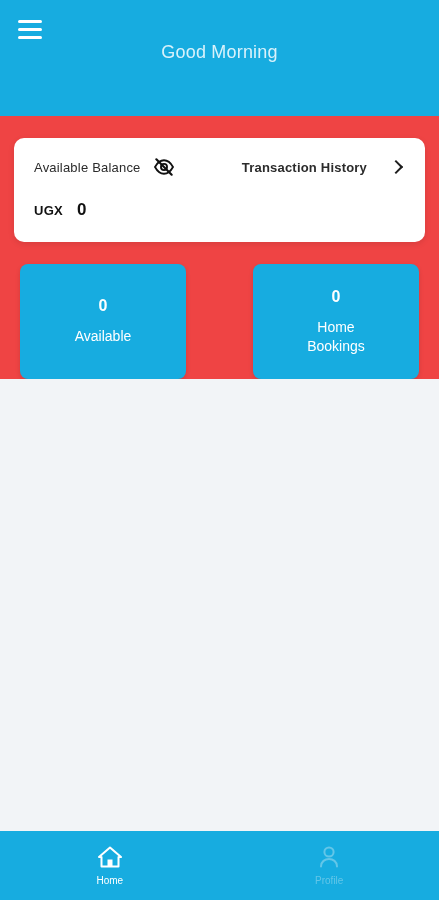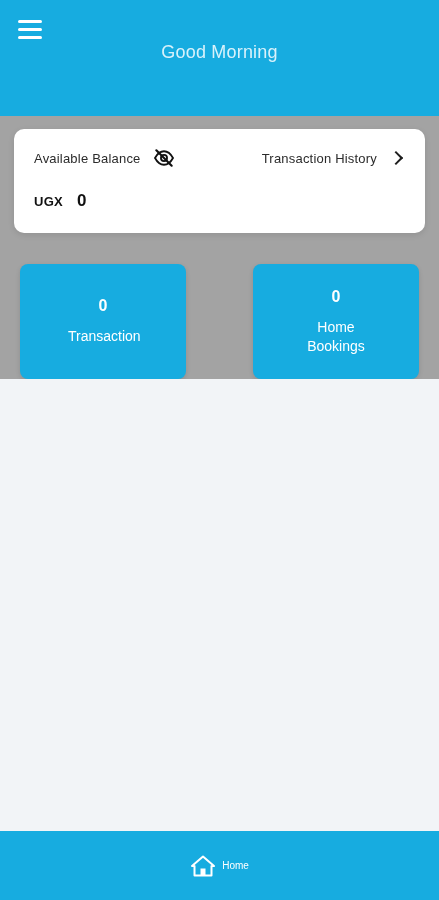--- a/index.html
+++ b/index.html
@@ -7,21 +7,21 @@
     width: 439px;
     height: 900px;
     font-family: "Liberation Sans", sans-serif;
     background: #f2f4f7;
     overflow: hidden;
   }
   .app {
     position: relative;
     width: 439px;
     height: 900px;
-    background: #a3a3a3;
+    background: #ef4444;
     display: flex;
     flex-direction: column;
     border-radius: 24px;
   }
 
   
   .header {
     background: #17ace0;
     height: 116px;
     width: 100%;
@@ -62,21 +62,21 @@
     color: #ffffff;
     font-size: 22px;
     font-weight: bold;
     padding-top: 10px;
     letter-spacing: 0.2px;
   }
 
   
   .balance-card {
     position: absolute;
-    top: 129px;
+    top: 138px;
     left: 14px;
     right: 14px;
     background: #ffffff;
     border-radius: 10px;
     padding: 20px 20px 22px 20px;
     box-shadow: 0 2px 6px rgba(0,0,0,0.10);
     z-index: 5;
   }
   .balance-row {
     display: flex;
@@ -97,22 +97,23 @@
     width: 22px;
     height: 18px;
     display: inline-flex;
     align-items: center;
     justify-content: center;
     cursor: pointer;
   }
   .balance-right {
     display: flex;
     align-items: center;
-    gap: 14px;
-    cursor: pointer;
+    gap: 24px;
+    cursor: pointer;
+    font-weight: bold;
   }
   .tx-label {
     font-size: 13px;
     color: #2b2b2b;
     letter-spacing: 0.2px;
   }
   .chevron {
     width: 10px;
     height: 10px;
     border-top: 2px solid #1d1d1d;
@@ -183,21 +184,21 @@
   .bottom-nav {
     flex: 0 0 auto;
     height: 69px;
     background: #17ace0;
     display: flex;
     align-items: center;
   }
   .nav-item {
     flex: 1;
     display: flex;
-    flex-direction: row;
+    flex-direction: column;
     align-items: center;
     justify-content: center;
     gap: 6px;
     cursor: pointer;
   }
   .nav-label {
     font-size: 10px;
     color: #ffffff;
   }
   .nav-item.inactive .nav-label { color: #63c6e8; }
@@ -236,35 +237,44 @@
     </div>
     <div class="amount-row">
       <span class="currency">UGX</span>
       <span class="amount">0</span>
     </div>
   </div>
 
   <div class="stats">
     <div class="stat-card">
       <div class="stat-value">0</div>
-      <div class="stat-label">Transaction</div>
+      <div class="stat-label">Available</div>
     </div>
     <div class="stat-card wide">
       <div class="stat-value">0</div>
       <div class="stat-label">Home Bookings</div>
     </div>
   </div>
 
   <div class="body-filler"></div>
 
   <div class="bottom-nav">
     <div class="nav-item">
       <span class="nav-icon">
         <svg width="26" height="24" viewBox="0 0 26 24">
           <path d="M13 2.5 L24 12 L21.5 12 L21.5 21.5 L4.5 21.5 L4.5 12 L2 12 Z" fill="none" stroke="#ffffff" stroke-width="2" stroke-linejoin="round"></path>
           <rect x="10.5" y="14.5" width="5" height="7" fill="#ffffff"></rect>
         </svg>
       </span>
       <span class="nav-label">Home</span>
     </div>
+    <div class="nav-item inactive">
+      <span class="nav-icon">
+        <svg width="22" height="24" viewBox="0 0 22 24">
+          <circle cx="11" cy="7" r="4.6" fill="none" stroke="#63c6e8" stroke-width="2"></circle>
+          <path d="M3 21.5 C3 16.5 7 14 11 14 C15 14 19 16.5 19 21.5" fill="none" stroke="#63c6e8" stroke-width="2" stroke-linecap="round"></path>
+        </svg>
+      </span>
+      <span class="nav-label">Profile</span>
+    </div>
   </div>
 
 </div>
 
 </body></html>

